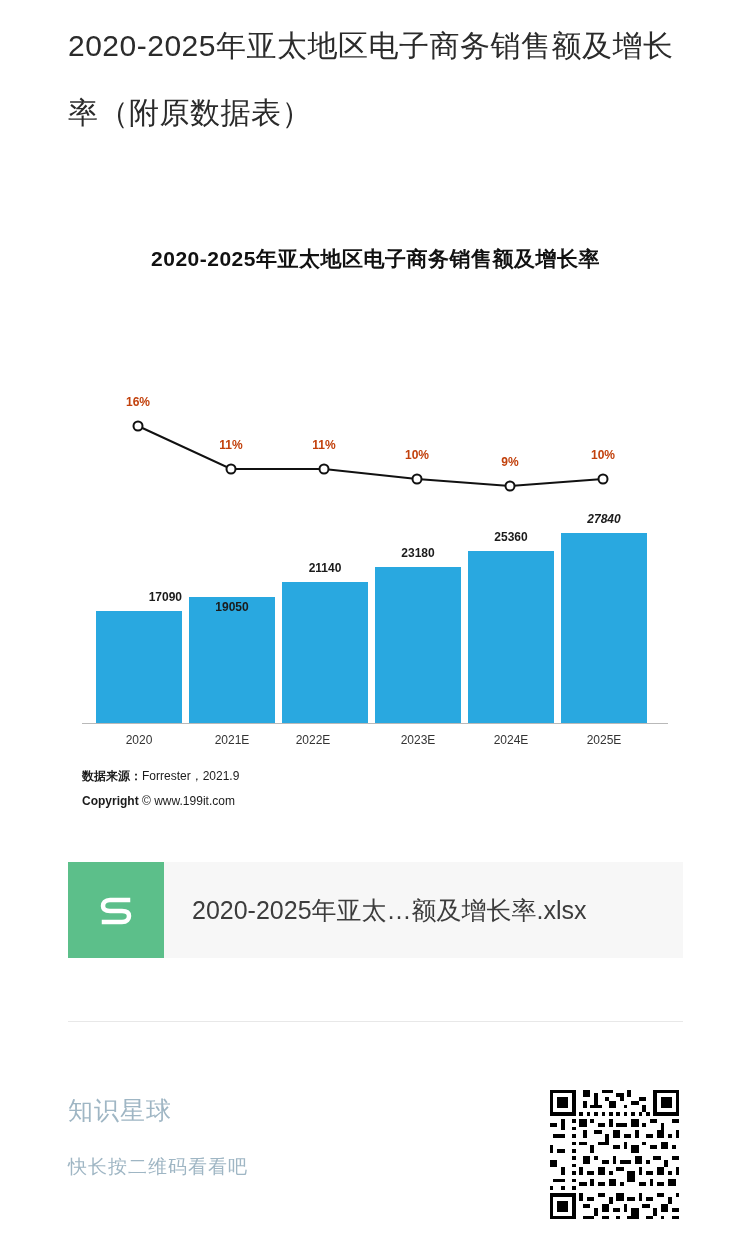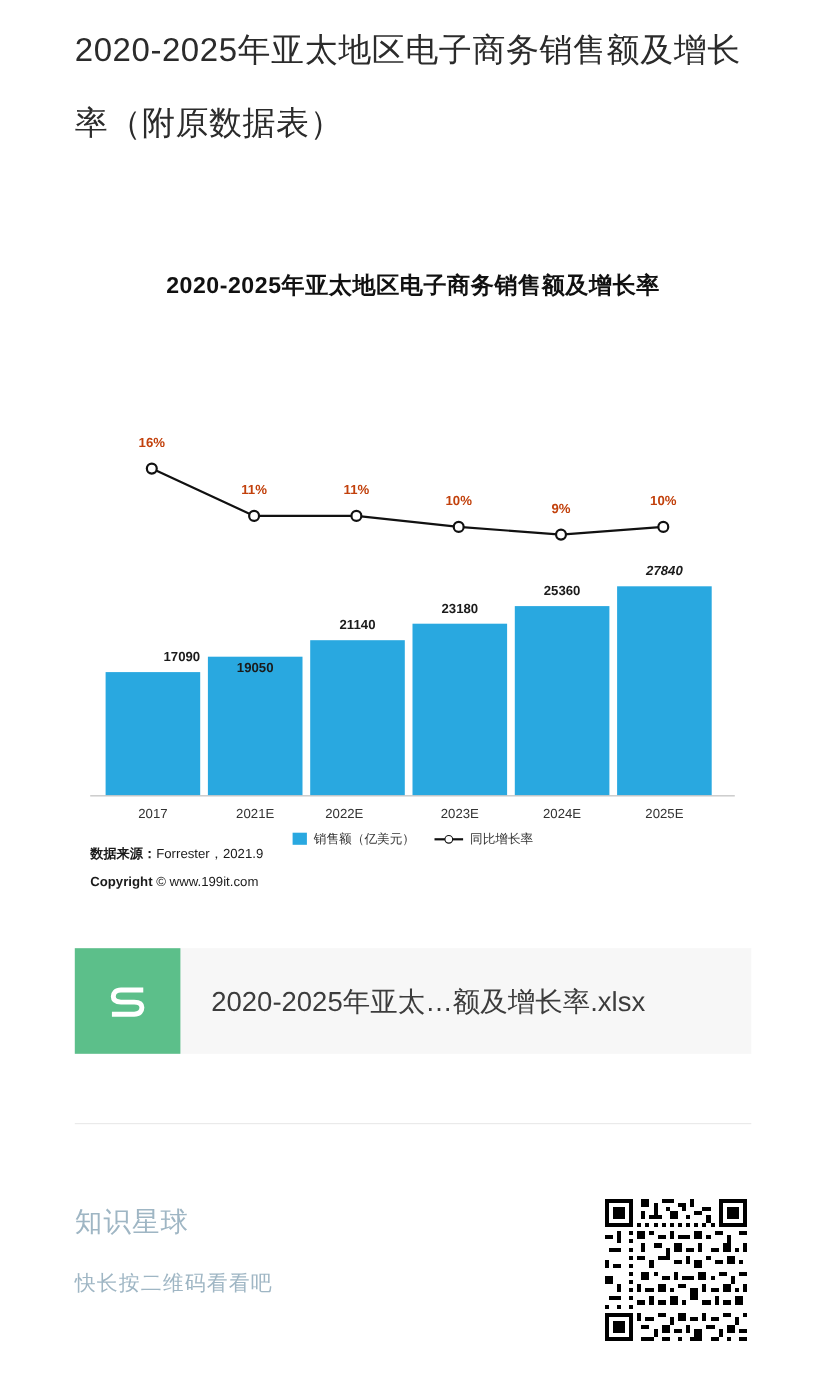--- a/index.html
+++ b/index.html
@@ -249,37 +249,27 @@
 
     <div class="bar-label" style="left:28px; top:307px; width:86px;text-align:right;">17090</div>
     <div class="bar-label" style="left:121px; top:293px; width:86px;margin-top:24px;">19050</div>
     <div class="bar-label" style="left:214px; top:278px; width:86px;">21140</div>
     <div class="bar-label" style="left:307px; top:263px; width:86px;">23180</div>
     <div class="bar-label" style="left:400px; top:247px; width:86px;">25360</div>
     <div class="bar-label" style="left:493px; top:229px; width:86px;font-style:italic;">27840</div>
 
     <div class="axis-line" style="left:14px; top:440px; width:586px;"></div>
 
-    <div class="x-label" style="left:28px; top:450px; width:86px;">2017</div>
+    <div class="x-label" style="left:28px; top:450px; width:86px;">2020</div>
     <div class="x-label" style="left:121px; top:450px; width:86px;">2021E</div>
     <div class="x-label" style="left:202px; top:450px; width:86px;">2022E</div>
     <div class="x-label" style="left:307px; top:450px; width:86px;">2023E</div>
     <div class="x-label" style="left:400px; top:450px; width:86px;">2024E</div>
     <div class="x-label" style="left:493px; top:450px; width:86px;">2025E</div>
 
-    <div class="legend">
-      <div class="legend-item">
-        <span class="legend-swatch"></span>
-        <span>销售额（亿美元）</span>
-      </div>
-      <div class="legend-item">
-        <span class="legend-line"></span>
-        <span>同比增长率</span>
-      </div>
-    </div>
   </div>
 
   <div class="source-row">
     <div class="src-line1">
       <span>数据来源：</span><span class="src-val">Forrester，2021.9</span>
     </div>
     <div class="src-line2">
       <b>Copyright</b>
       <span>© www.199it.com</span>
     </div>

